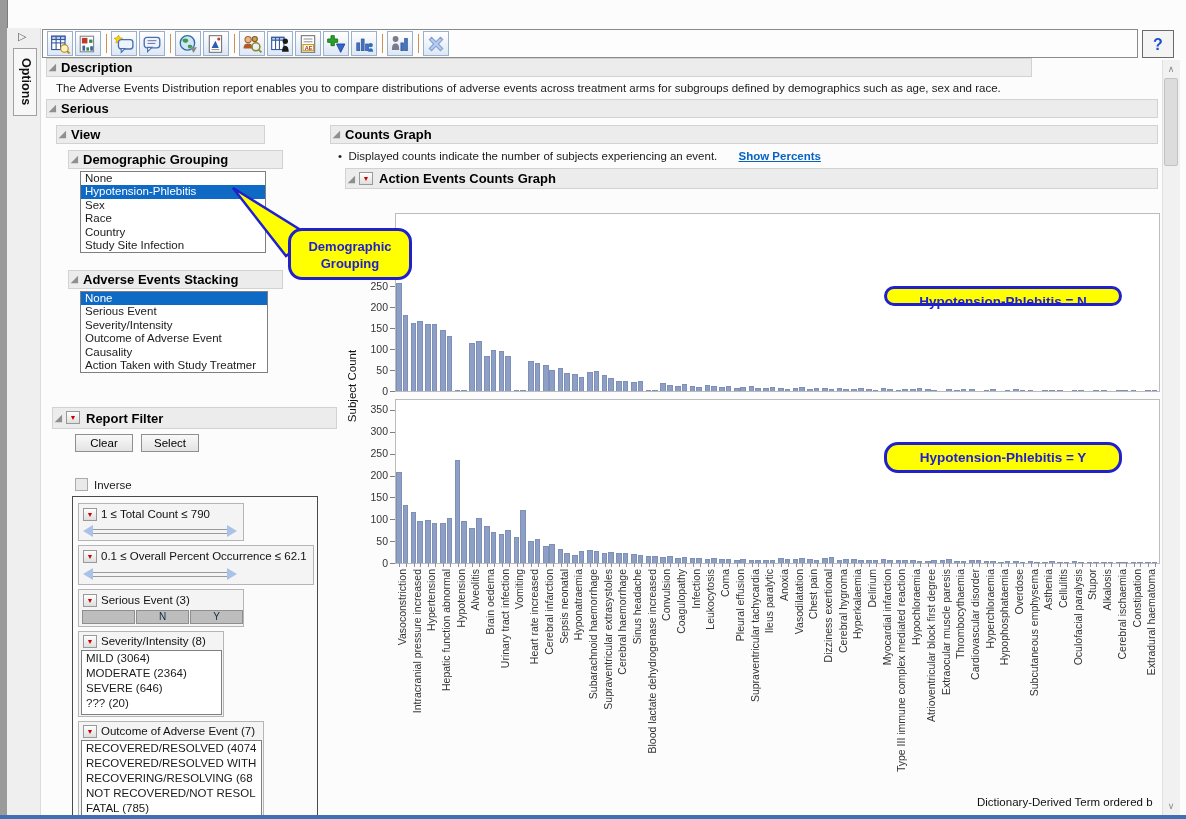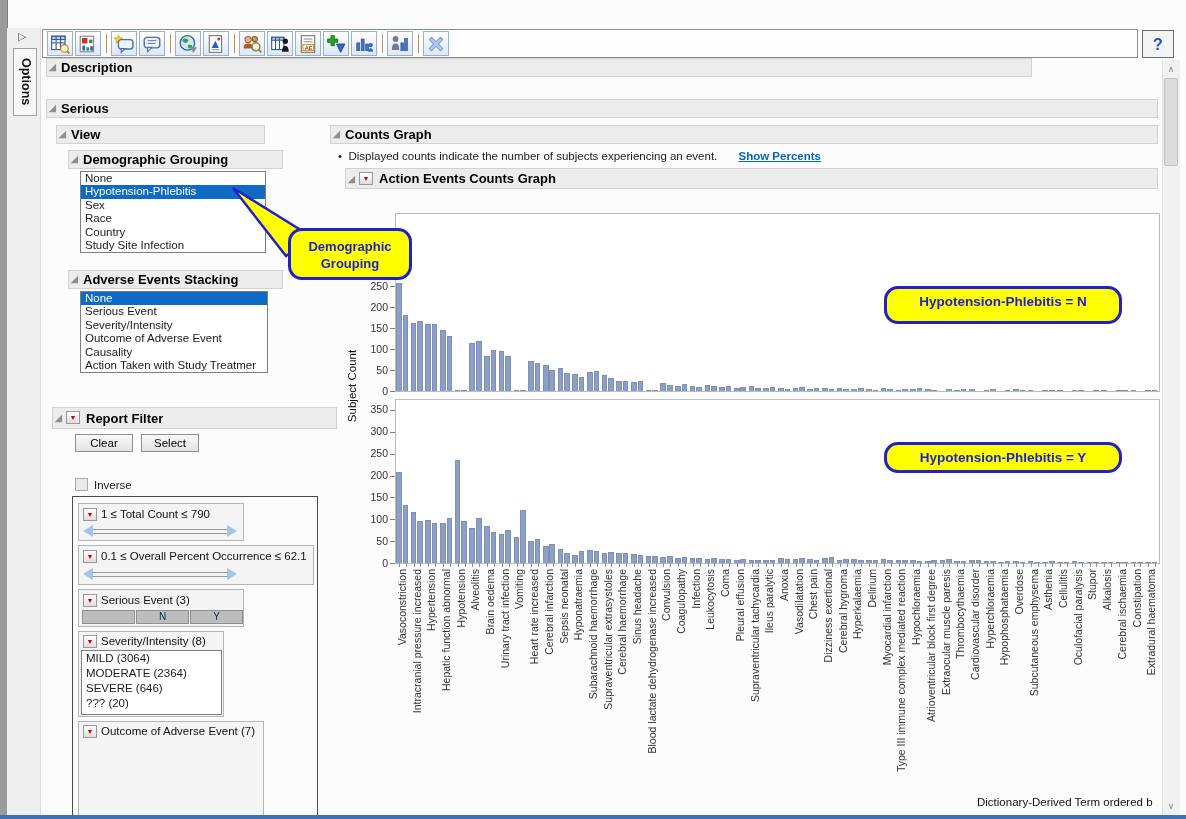--- a/index.html
+++ b/index.html
@@ -192,20 +192,21 @@
 
   <div class="abs sb-track"></div>
   <div class="abs sb-arrow" style="top:62px">∧</div>
   <div class="abs sb-thumb"></div>
   <div class="abs sb-arrow" style="top:799px">∨</div>
 
   <div class="abs hdrbar" style="left:46px;top:58px;width:986px;height:19px">
     <span class="disc">◢</span>
     <span class="lbl">Description</span>
   </div>
+  <div class="abs body-text" style="left:56px;top:82px">The Adverse Events Distribution report enables you to compare distributions of adverse events across treatment arms for subgroups defined by demographics such as age, sex and race.</div>
 
   <div class="abs hdrbar" style="left:46px;top:99px;width:1112px;height:19px">
     <span class="disc">◢</span>
     <span class="lbl">Serious</span>
   </div>
 
   <div class="abs hdrbar" style="left:56px;top:125px;width:209px;height:19px">
     <span class="disc">◢</span>
     <span class="lbl">View</span>
   </div>
@@ -282,20 +283,28 @@
       <div class="li2">MILD (3064)</div>
       <div class="li2">MODERATE (2364)</div>
       <div class="li2">SEVERE (646)</div>
       <div class="li2">??? (20)</div>
     </div>
   </div>
 
   <div class="abs fbox" style="left:78px;top:721px;width:186px;height:97px">
     <span class="redtri" style="left:4px;top:3px">▼</span>
     <span class="flabel" style="left:22px;top:3px">Outcome of Adverse Event (7)</span>
+    <div class="listbox" style="position:absolute;left:2px;top:18px;width:181px;height:78px">
+      <div class="li2">RECOVERED/RESOLVED (4074</div>
+      <div class="li2">RECOVERED/RESOLVED WITH</div>
+      <div class="li2">RECOVERING/RESOLVING (68</div>
+      <div class="li2">NOT RECOVERED/NOT RESOL</div>
+      <div class="li2">FATAL (785)</div>
+      <div class="li2">UNKNOWN (45)</div>
+    </div>
   </div>
 
   <div class="abs hdrbar" style="left:330px;top:125px;width:828px;height:19px">
     <span class="disc">◢</span>
     <span class="lbl">Counts Graph</span>
   </div>
   <div class="abs body-text" style="left:338px;top:150px">
     <span>•&nbsp;&nbsp;</span><span>Displayed counts indicate the number of subjects experiencing an event.</span>
     <span class="link" style="margin-left:18px;font-weight:bold">Show Percents</span>
   </div>
@@ -694,17 +703,17 @@
       <div class="xlab" style="left: 1145.2px; top: 787px;">Extradural haematoma</div>
     </div>
 
   <div class="abs ytitle" style="left:277px;top:380px;width:150px">Subject Count</div>
   <div class="abs xtitle" style="left:977px;top:796px">Dictionary-Derived Term ordered b</div>
 
   <svg class="abs" style="left:0;top:0;z-index:29" width="1186" height="819" pointer-events="none">
     <polygon points="233,188 312,237 286,256" fill="#ffff00" stroke="#2020cf" stroke-width="2.5"></polygon>
   </svg>
   <div class="abs callout" style="left:288px;top:228px;width:124px;height:52px;font-size:13px;line-height:17px;padding-top:7px">Demographic Grouping</div>
-  <div class="abs callout" style="left:884px;top:286px;width:238px;height:38px;font-size:13.5px;line-height:25px">Hypotension-Phlebitis = N</div>
+  <div class="abs callout" style="left:884px;top:286px;width:238px;height:20px;font-size:13.5px;line-height:25px">Hypotension-Phlebitis = N</div>
   <div class="abs callout" style="left:884px;top:442px;width:238px;height:31px;font-size:13.5px;line-height:25px">Hypotension-Phlebitis = Y</div>
 
   <div class="abs bottom-strip"></div>
 </div>
 
 </body></html>

